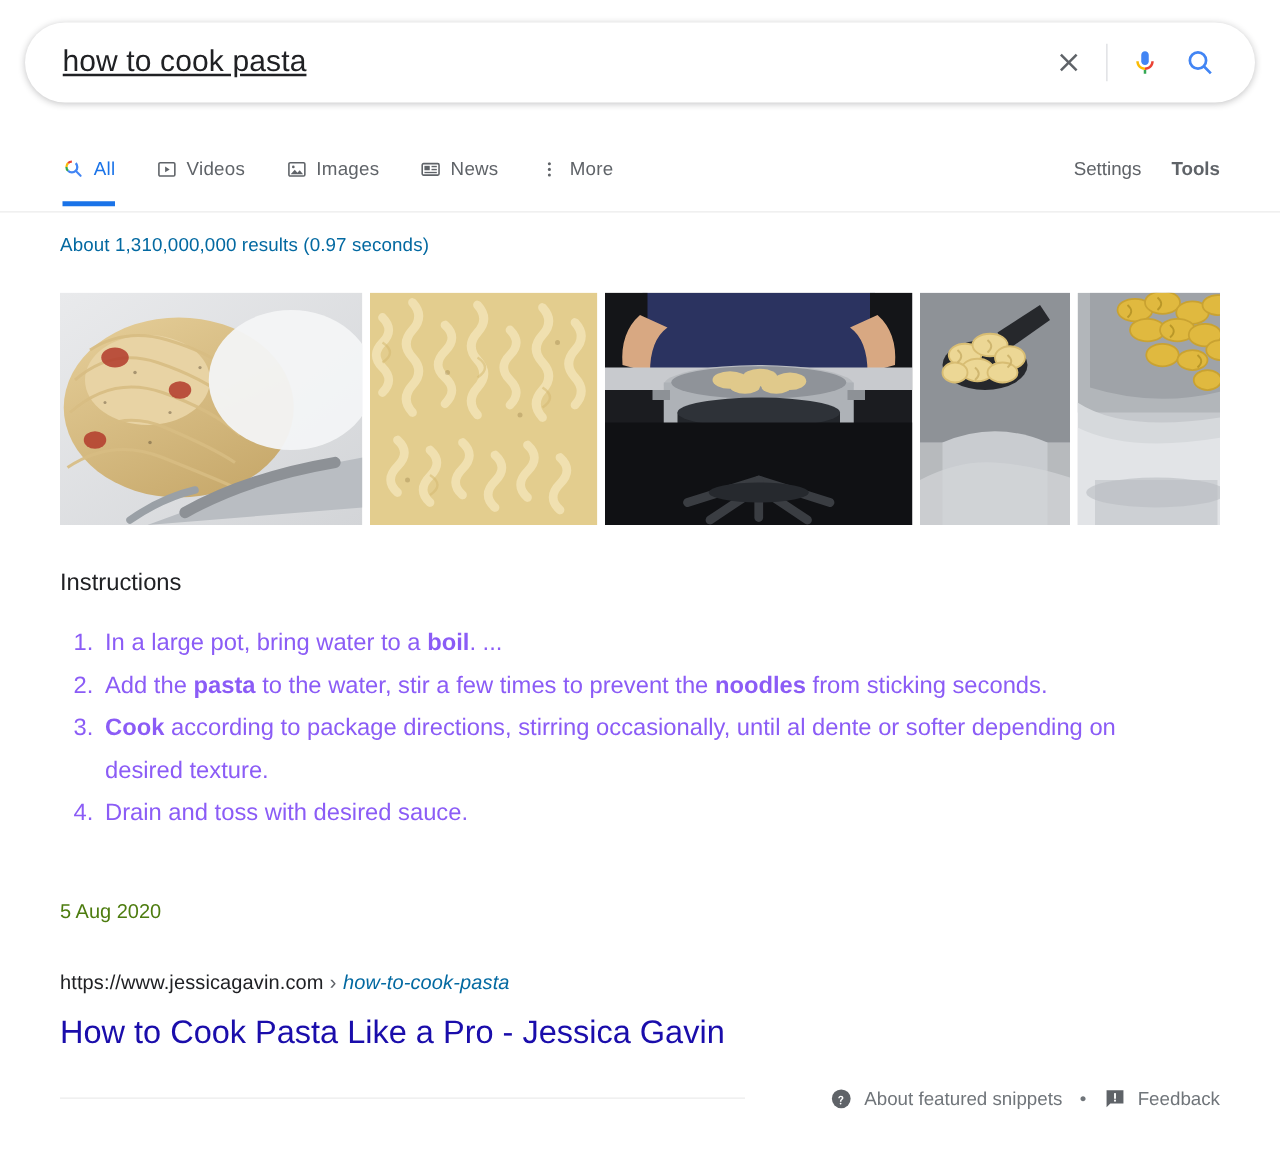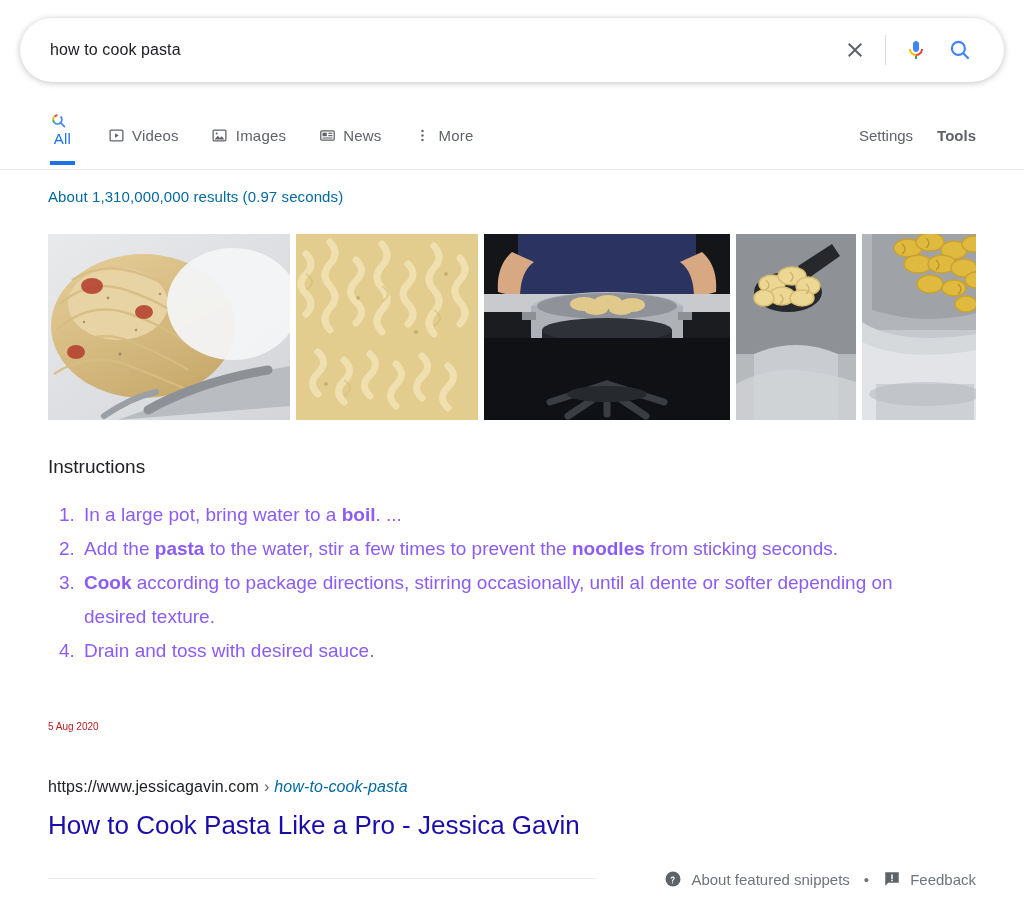--- a/index.html
+++ b/index.html
@@ -35,30 +35,31 @@
     height: 100%;
     background: #fff;
     border-radius: 32px;
     box-shadow: 0 1px 6px rgba(32,33,36,.28);
     display: flex;
     align-items: center;
   }
   .search-input-text {
     flex: 1;
     margin-left: 30px;
-    font-size: 16px;
+    font-size: 24px;
     color: #202124;
     line-height: 28px;
     letter-spacing: .1px;
     white-space: nowrap;
     overflow: hidden;
     background: transparent;
     border: none;
     outline: none;
     font-family: inherit;
+    text-decoration: underline;
   }
   .search-actions {
     display: flex;
     align-items: center;
     height: 100%;
     padding-right: 22px;
   }
   .icon-btn {
     display: flex;
     align-items: center;
@@ -110,21 +111,21 @@
     display: flex;
     align-items: center;
     height: 46px;
     padding: 0 16px;
     color: #5f6368;
     font-size: 15px;
     letter-spacing: .2px;
     cursor: pointer;
     white-space: nowrap;
   }
-  .tab:first-child { padding-left: 2px; flex-direction: column; }
+  .tab:first-child { padding-left: 2px; }
   .tab .tab-ico {
     display: inline-flex;
     align-items: center;
     justify-content: center;
     width: 18px;
     height: 18px;
     margin-right: 7px;
   }
   .tab.active { color: #1a73e8; }
   .tab.active .tab-underline {
@@ -198,22 +199,22 @@
     color: #8b5cf6;
     font-size: 19px;
     line-height: 34px;
   }
   .steps li { padding-left: 4px; margin: 0; }
   .steps li b { font-weight: bold; }
   .snippet-date {
     position: absolute;
     left: 48px;
     top: 721px;
-    font-size: 10px;
-    color: #b91c1c;
+    font-size: 16px;
+    color: #4d7c0f;
   }
 
   
   .result-url {
     position: absolute;
     left: 48px;
     top: 776px;
     font-size: 16px;
     line-height: 22px;
     color: #202124;

